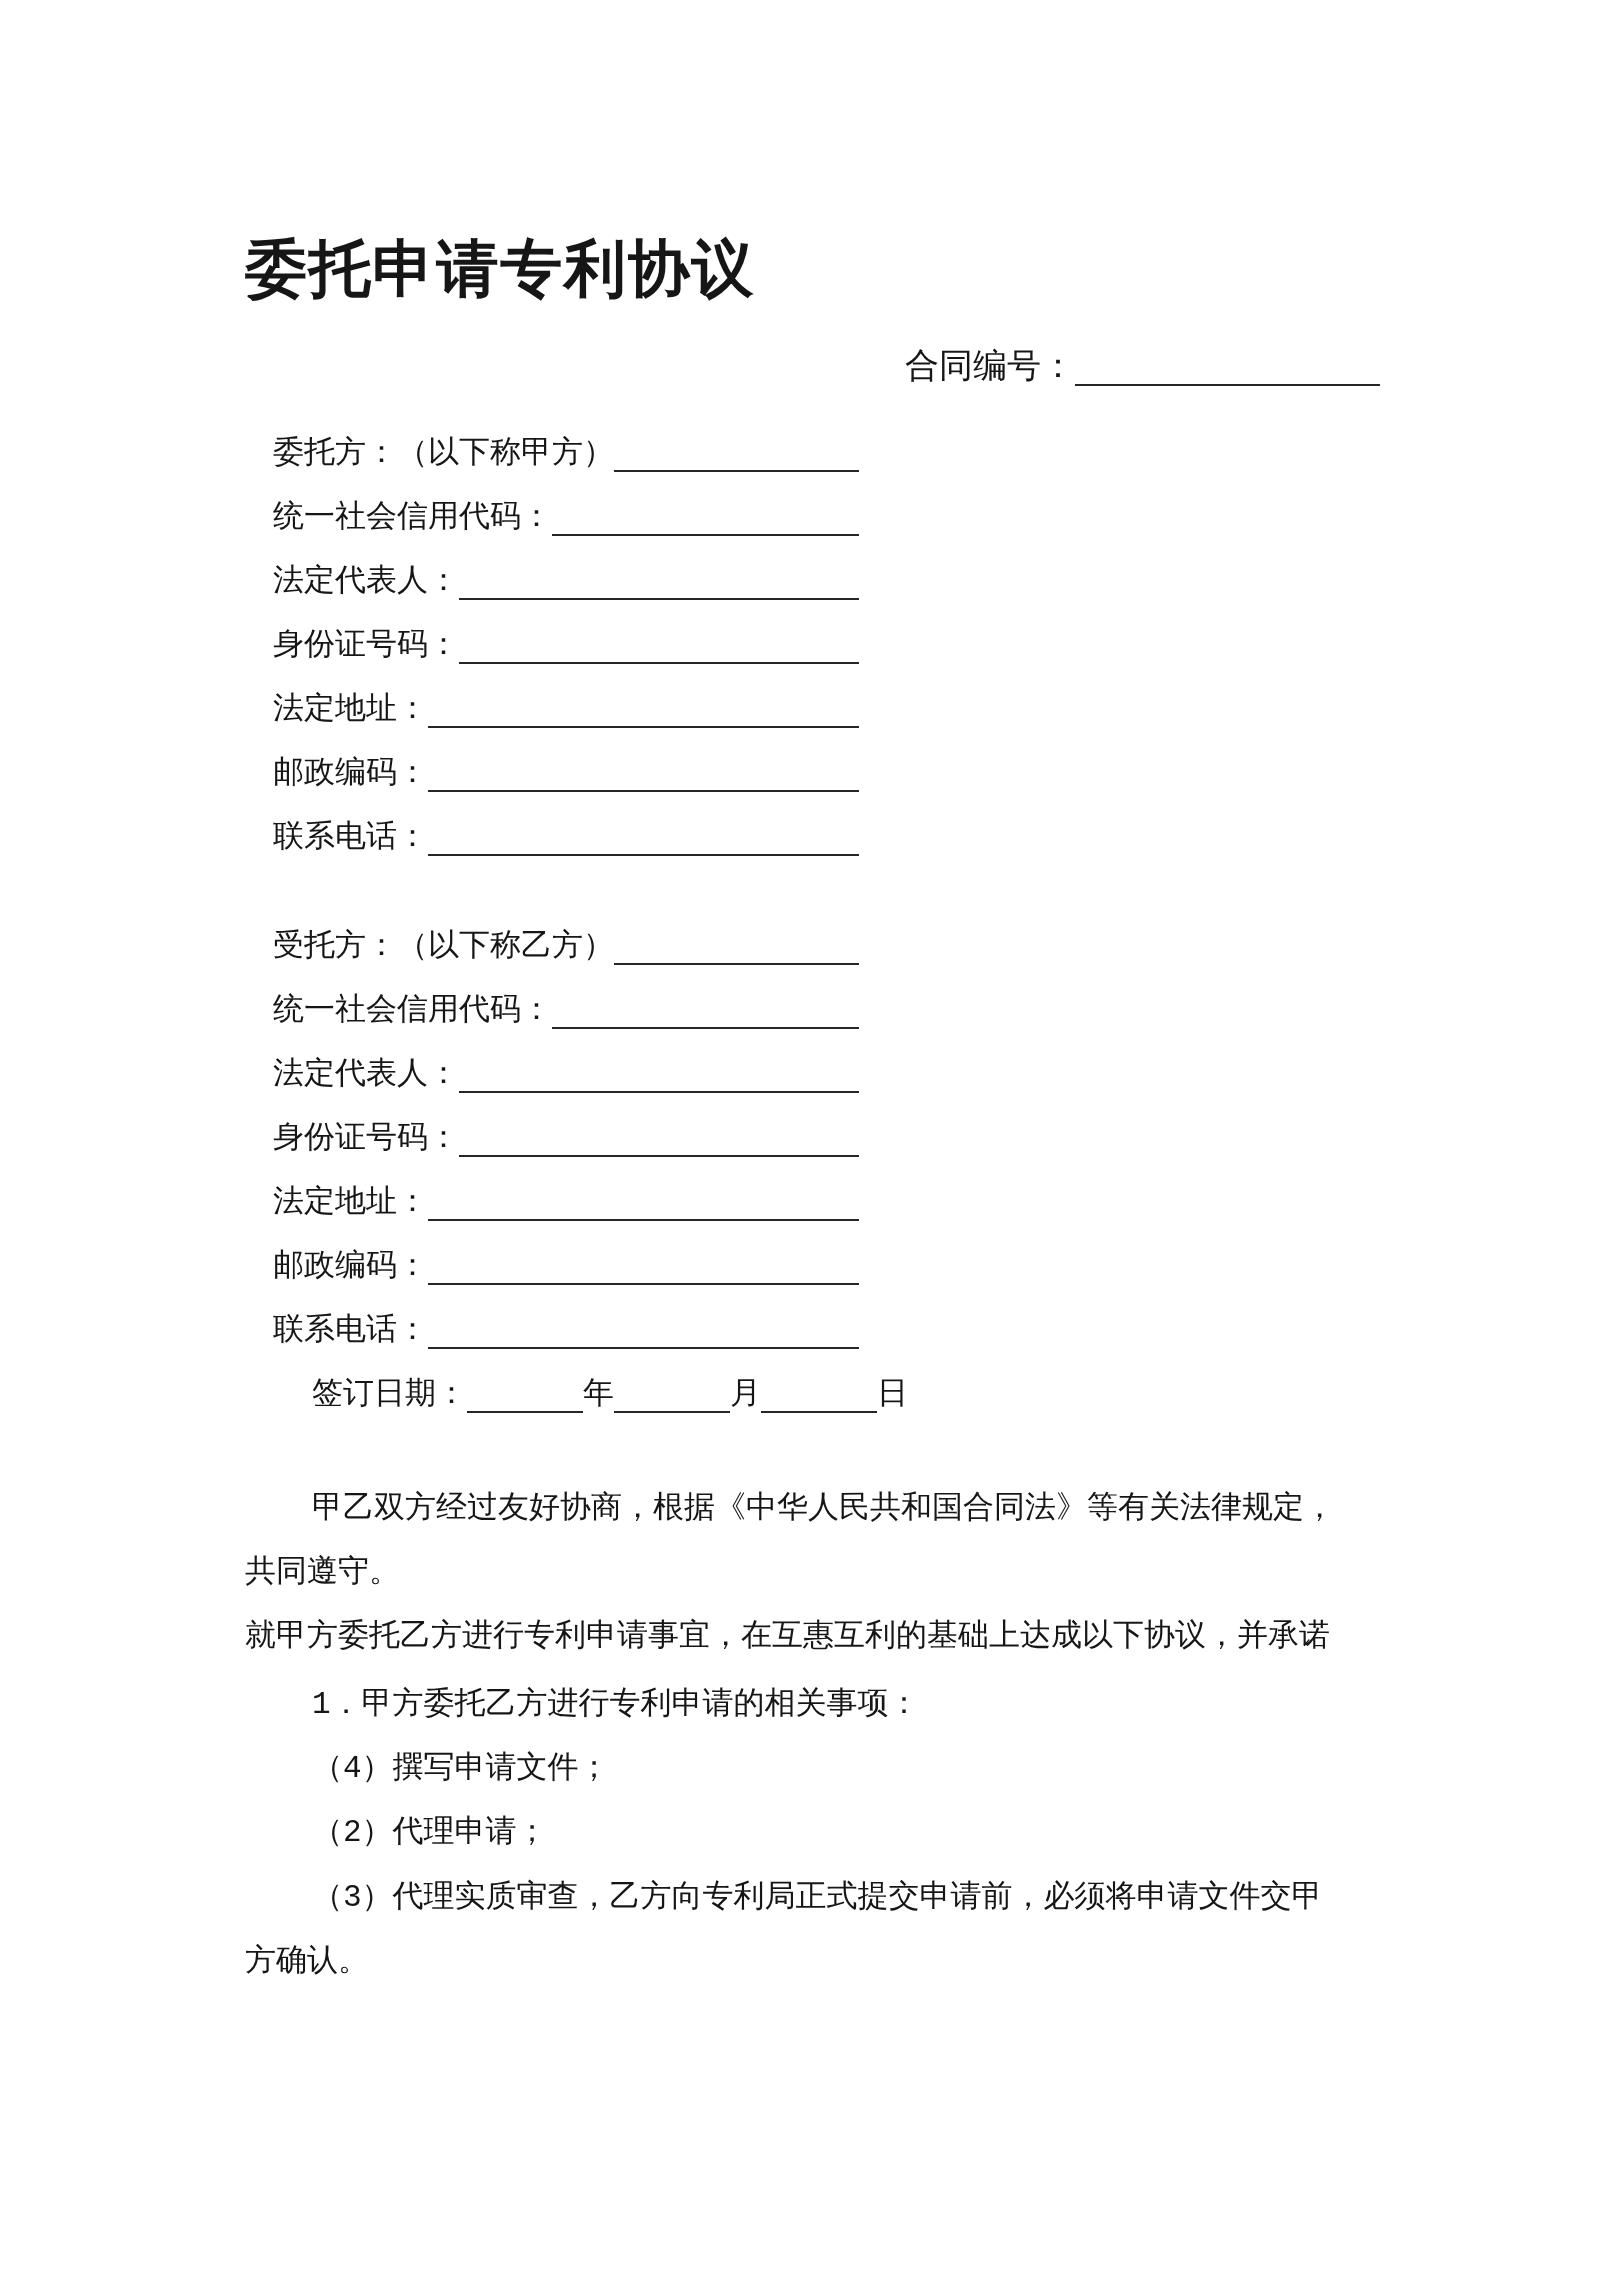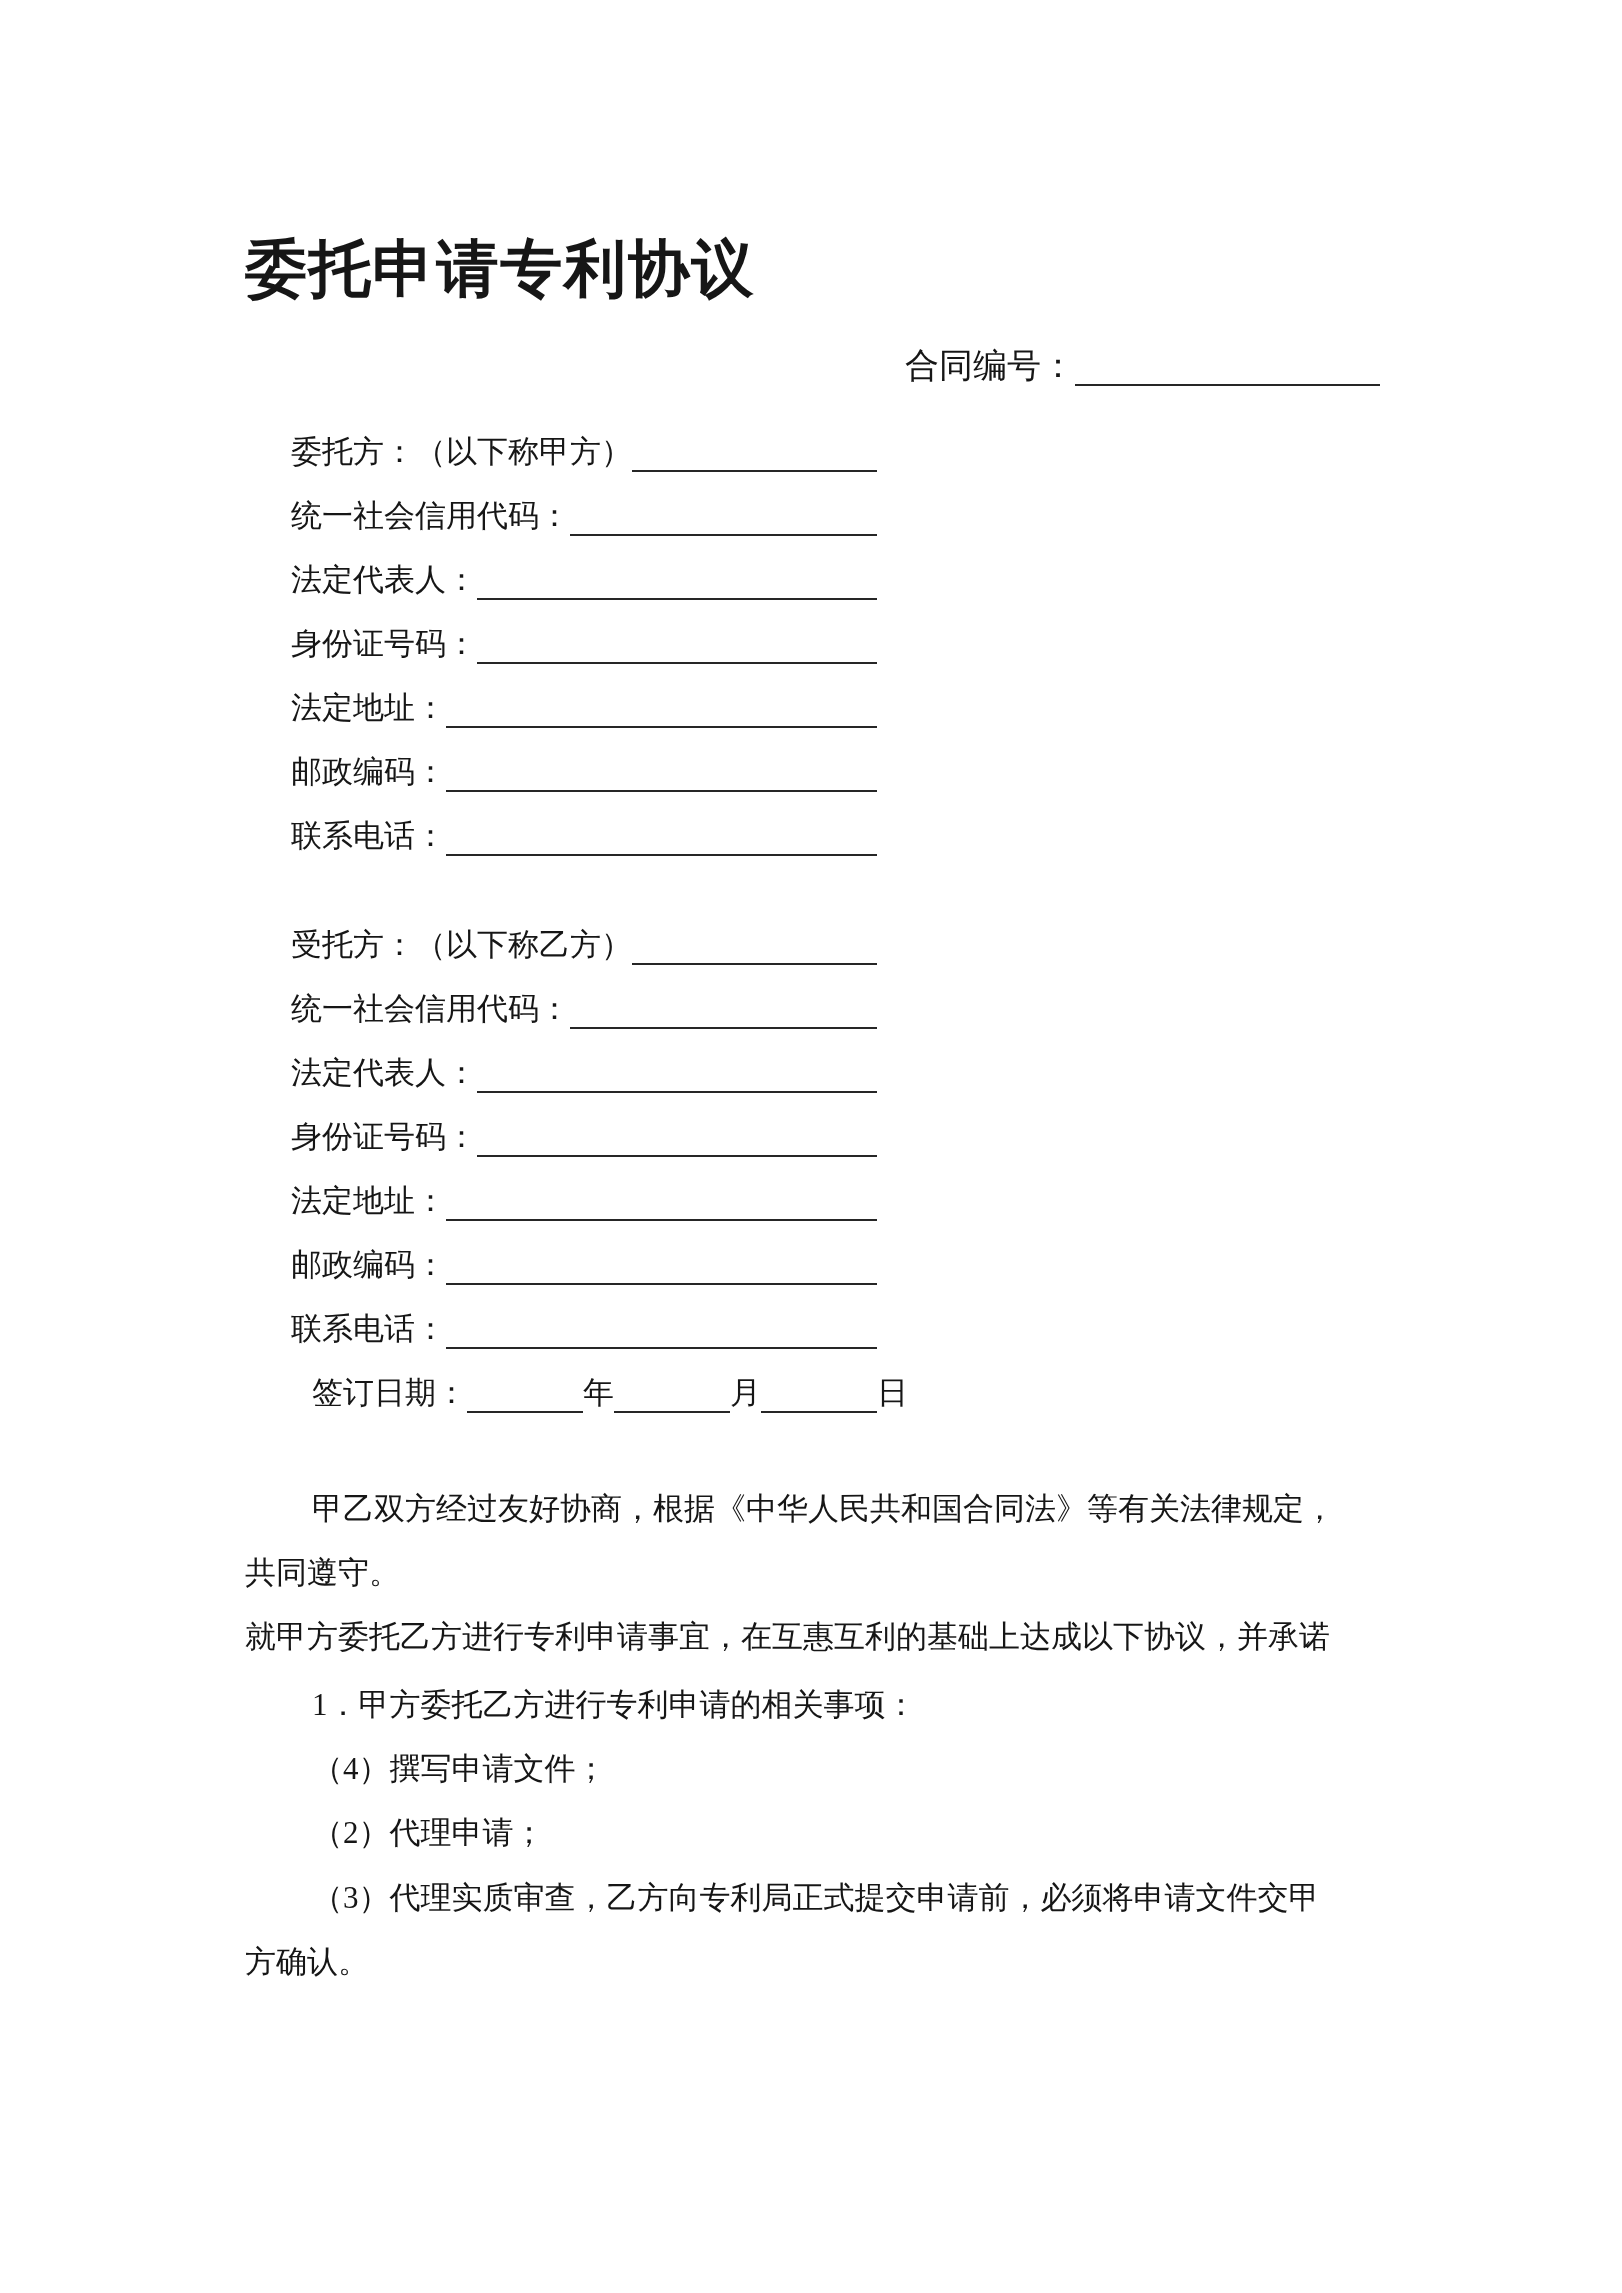--- a/index.html
+++ b/index.html
@@ -31,21 +31,21 @@
     margin-top: 31px;
     margin-left: 660px;
     width: 475px;
     height: 64px;
     line-height: 64px;
     display: flex;
     font-size: 34px;
     white-space: nowrap;
   }
   .frow {
-    margin-left: 46px;
+    margin-left: 28px;
     width: 586px;
     height: 64px;
     line-height: 64px;
     display: flex;
     white-space: nowrap;
     text-align: right;
   }
   .sign-row {
     margin-left: 67px;
     width: 627px;
@@ -66,20 +66,21 @@
     flex: 0 0 116px;
     border-bottom: 2.7px solid #262626;
     margin-bottom: 11.8px;
   }
   .date-sep { flex: 0 0 auto; }
   .preamble { margin-top: 52px; }
   .bodyline {
     height: 64px;
     line-height: 64px;
     white-space: nowrap;
+    font-family: Liberation Mono, monospace;
   }
   .indent { text-indent: 67px; }
   .clause-heading {
     margin-top: 18px;
     height: 64px;
     line-height: 64px;
     padding-left: 67px;
     font-weight: bold;
     white-space: nowrap;
   }

